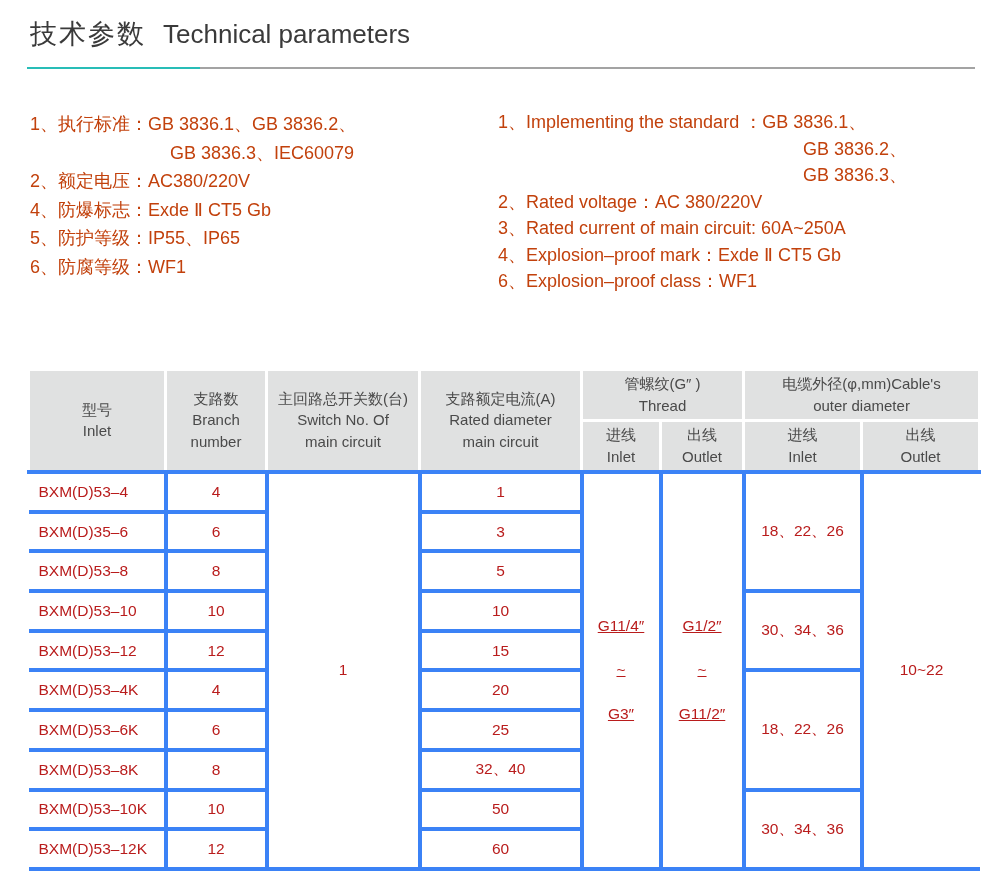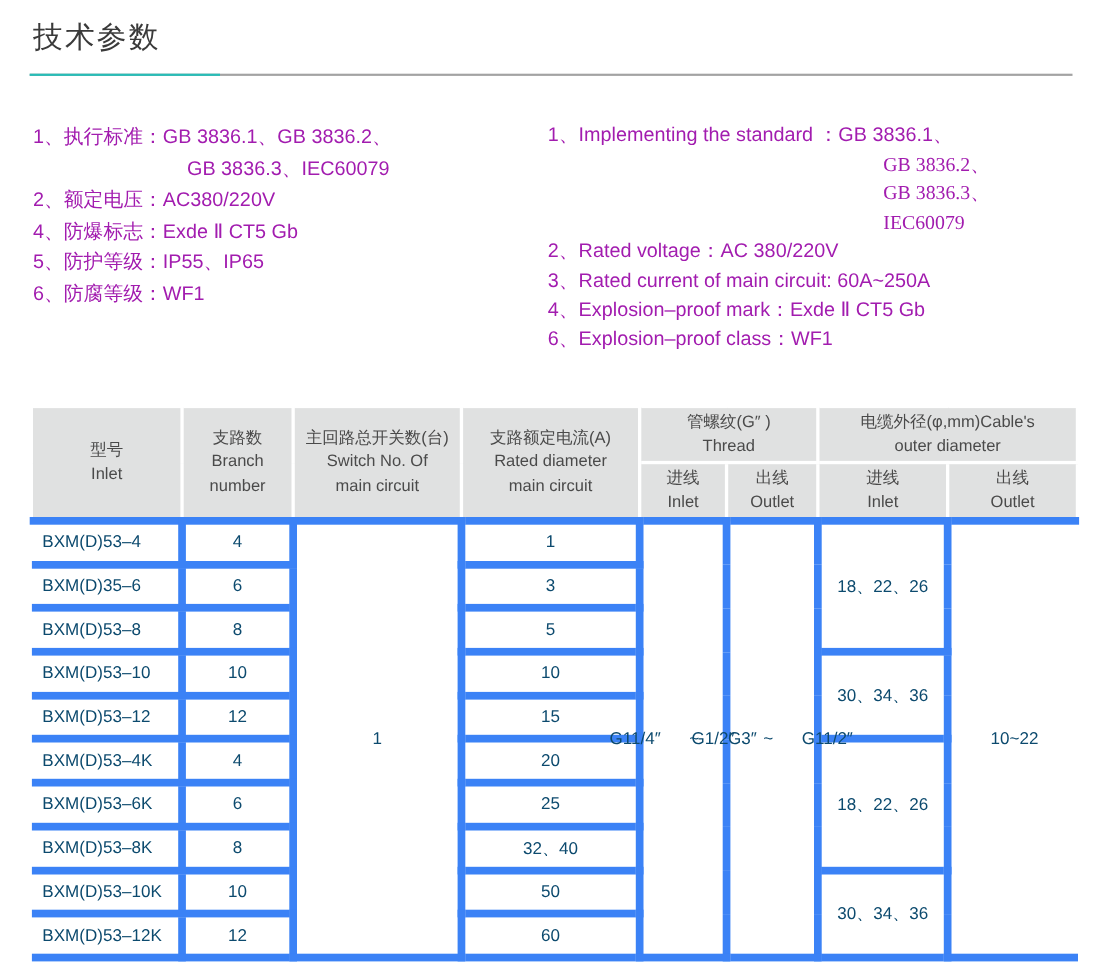--- a/index.html
+++ b/index.html
@@ -20,25 +20,25 @@
   .title-zh { font-size: 27px; color: #3a3a3a; letter-spacing: 2px; font-weight: 500; }
   .title-en { font-size: 26px; color: #3a3a3a; font-weight: 400; }
 
   .rule {
     position: absolute; left: 27px; top: 67px;
     width: 948px; height: 2px; background: #a3a3a3;
   }
   .rule-accent { position: absolute; left: 0; top: 0; width: 173px; height: 2px; }
 
   
-  .specs { position: absolute; font-size: 18px; color: #a21caf; }
+  .specs { position: absolute; font-size: 18px; color: #c2410c; }
   .specs-zh { left: 30px; top: 110px; line-height: 28.5px; }
   .specs-en { left: 498px; top: 109px; line-height: 26.5px; }
   .specs-zh .cont { padding-left: 140px; }
-  .specs-en .cont { padding-left: 305px; font-family: Liberation Serif, serif; }
+  .specs-en .cont { padding-left: 305px; }
 
   
   table.params {
     position: absolute; left: 27px; top: 368px;
     width: 951px;
     border-collapse: collapse; table-layout: fixed;
     border-bottom: 3px solid #4f4f4f;
   }
   thead th {
     background: #e0e1e1;
@@ -48,62 +48,63 @@
     font-size: 15px;
     line-height: 21.5px;
     padding: 2px 0 3px 0;
     text-align: center;
     vertical-align: middle;
   }
   thead tr:first-child { height: 47px; }
   thead tr:nth-child(2) { height: 48px; }
 
   tbody td {
-    border: 7px solid #3b82f6;
+    border: 4px solid #3b82f6;
     font-size: 15.5px;
-    color: #0c4a6e;
+    color: #b91c1c;
     text-align: center;
     vertical-align: middle;
     padding: 0;
   }
   tbody tr { height: 39.7px; }
   tbody td.type { text-align: left; padding-left: 10px; }
   tbody td.no-l { border-left: none; }
   tbody td.no-r { border-right: none; }
 
   .vstack {
-    display: flex; flex-direction: row;
+    display: flex; flex-direction: column;
     align-items: center; justify-content: center;
     gap: 26px;
+    text-decoration: underline;
   }
 </style>
 </head>
 <body>
 
 <div class="title-row">
   <span class="title-zh">技术参数</span>
+  <span class="title-en">Technical parameters</span>
 </div>
 <div class="rule">
   <div class="rule-accent" style="background: rgb(40, 189, 183);"></div>
 </div>
 
 <div class="specs specs-zh">
   <div class="line">1、执行标准：GB 3836.1、GB 3836.2、</div>
   <div class="line cont">GB 3836.3、IEC60079</div>
   <div class="line">2、额定电压：AC380/220V</div>
   <div class="line">4、防爆标志：Exde Ⅱ CT5 Gb</div>
   <div class="line">5、防护等级：IP55、IP65</div>
   <div class="line">6、防腐等级：WF1</div>
 </div>
 
 <div class="specs specs-en">
   <div class="line">1、Implementing the standard ：GB 3836.1、</div>
   <div class="line cont">GB 3836.2、</div>
   <div class="line cont">GB 3836.3、</div>
-  <div class="line cont">IEC60079</div>
   <div class="line">2、Rated voltage：AC 380/220V</div>
   <div class="line">3、Rated current of main circuit: 60A~250A</div>
   <div class="line">4、Explosion–proof mark：Exde Ⅱ CT5 Gb</div>
   <div class="line">6、Explosion–proof class：WF1</div>
 </div>
 
 <table class="params">
   <colgroup>
     <col style="width:137px">
       <col style="width:101px">

